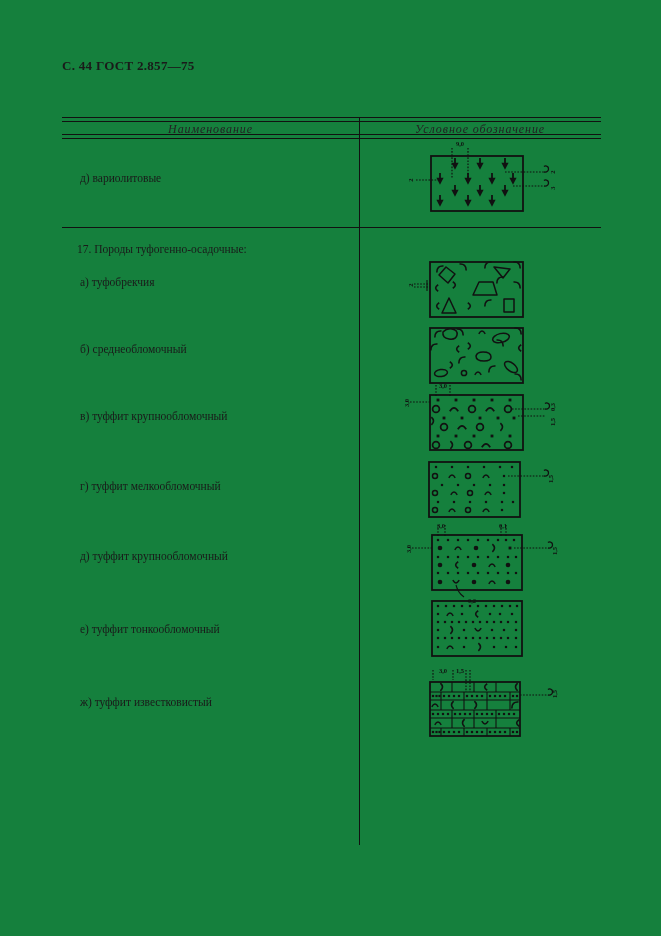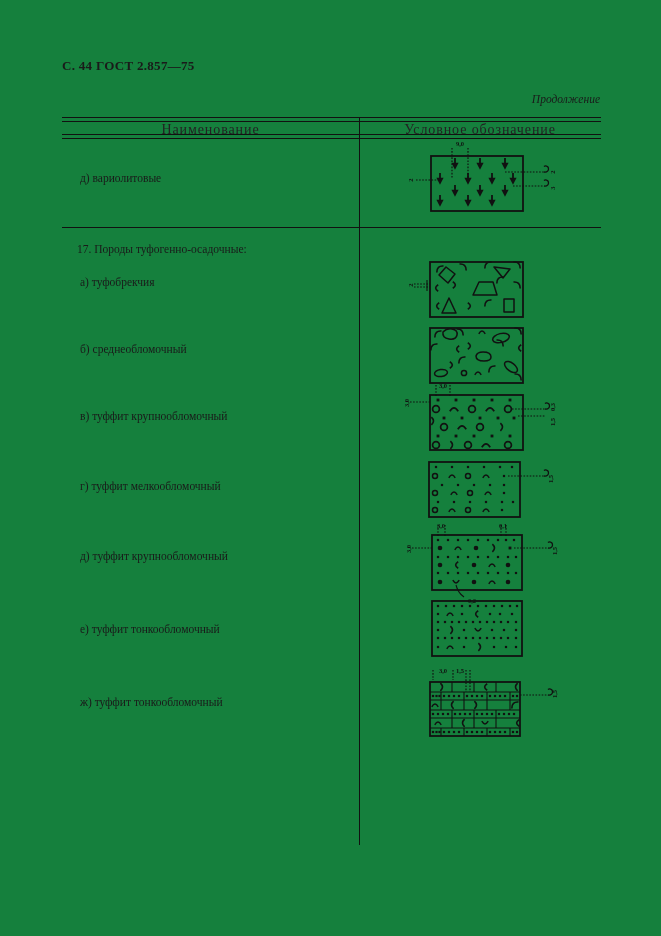--- a/index.html
+++ b/index.html
@@ -1,21 +1,21 @@
 <!DOCTYPE html>
 <html><head>
 <meta charset="utf-8">
 <style>
   html,body{margin:0;padding:0;background:#ececec;}
   .page{position:relative;width:661px;height:936px;background:#15803d;overflow:hidden;
         font-family:"Liberation Serif","DejaVu Serif",serif;color:#1a1a1a;}
   .hdr{position:absolute;left:62px;top:58px;font-weight:bold;font-size:13px;letter-spacing:.3px;}
   .cont{position:absolute;left:360px;top:93px;width:240px;text-align:right;font-style:italic;font-size:11.5px;}
   .dbl{position:absolute;left:62px;width:539px;height:3px;border-top:1.7px solid #111;border-bottom:1px solid #111;}
-  .th{position:absolute;top:122px;font-size:14px;letter-spacing:.9px;color:#222;text-align:center;}
+  .th{position:absolute;top:122px;font-size:12px;letter-spacing:.9px;color:#222;text-align:center;font-style:italic;}
   .vline{position:absolute;left:359px;top:117px;width:1.4px;height:728px;background:#111;}
   .hrule{position:absolute;left:62px;top:227px;width:539px;height:1.2px;background:#111;}
   .lbl{position:absolute;left:80px;font-size:11.5px;white-space:nowrap;}
   .lbl.sec{left:77px;}
   .pat{position:absolute;}
   svg text{font:bold 6.5px "Liberation Serif","DejaVu Serif",serif;fill:#111;}
   .bx{fill:none;stroke:#111;stroke-width:1.8;}
   .st{fill:none;stroke:#111;stroke-width:1.5;stroke-linejoin:round;}
   .tn{fill:none;stroke:#111;stroke-width:1.1;}
   .dt{fill:none;stroke:#111;stroke-width:1.15;stroke-dasharray:1.6 1.5;}
@@ -72,38 +72,37 @@
       </g>
     <g id="g-curl">
         <path d="M0,0 c3.2,0.6 5,-1.6 4.4,-4 c-0.5,-2 -3,-2.6 -4.4,-1.4" fill="none" stroke="#111" stroke-width="1.3"></path>
       </g>
   </defs>
 </svg>
 
 <div class="page">
 
   <div class="hdr">С. 44 ГОСТ 2.857—75</div>
-  <div class="cont">Продолжение</div>
 
   <div class="dbl" style="top:117px"></div>
   <div class="th" style="left:62px;width:297px">Наименование</div>
   <div class="th" style="left:360px;width:240px">Условное обозначение</div>
   <div class="dbl" style="top:134px"></div>
   <div class="vline"></div>
   <div class="hrule"></div>
 
   <div class="lbl" style="top:172px">д)  вариолитовые</div>
   <div class="lbl sec" style="top:243px">17. Породы туфогенно-осадочные:</div>
   <div class="lbl" style="top:276px">а)  туфобрекчия</div>
   <div class="lbl" style="top:343px">б)  среднеобломочный</div>
   <div class="lbl" style="top:410px">в)  туффит  крупнообломочный</div>
   <div class="lbl" style="top:480px">г)  туффит  мелкообломочный</div>
   <div class="lbl" style="top:550px">д)  туффит  крупнообломочный</div>
   <div class="lbl" style="top:623px">е)  туффит  тонкообломочный</div>
-  <div class="lbl" style="top:696px">ж)  туффит  тонкообломочный</div>
+  <div class="lbl" style="top:696px">ж)  туффит  известковистый</div>
 
   <svg class="pat" style="left:400px;top:138px" width="180" height="84" viewBox="0 0 180 84">
     <rect class="bx" x="31" y="18" width="92" height="55"></rect>
     <g>
       <use href="#g-arr" x="55" y="27"></use>
         <use href="#g-arr" x="80" y="27"></use>
         <use href="#g-arr" x="105" y="27"></use>
       <use href="#g-arr" x="40" y="42"></use>
         <use href="#g-arr" x="68" y="42"></use>
         <use href="#g-arr" x="92" y="42"></use>

